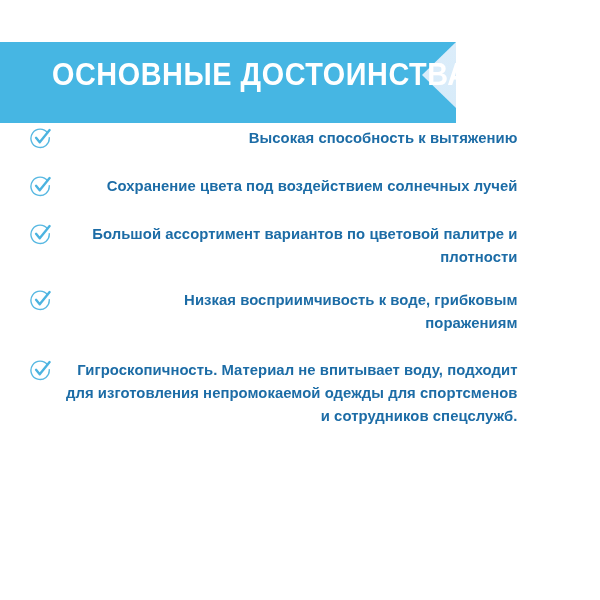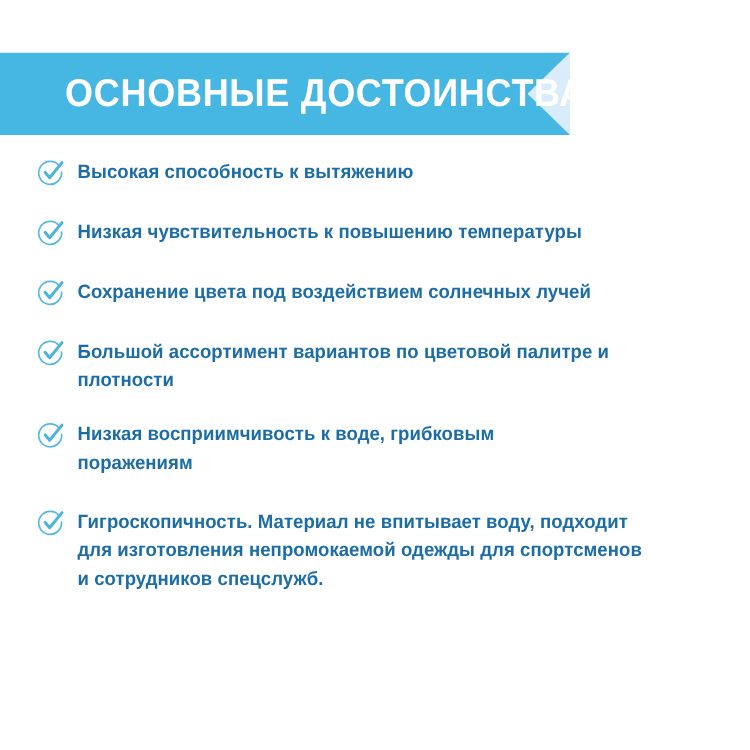--- a/index.html
+++ b/index.html
@@ -42,21 +42,21 @@
                 rgba(255,255,255,0.0) 72%);
     pointer-events: none;
   }
 
   
   .ribbon-wrap {
     position: absolute;
     left: 0;
     top: 42px;
     width: 456px;
-    height: 66px;
+    height: 81px;
   }
   .ribbon {
     position: absolute;
     inset: 0;
     background: #46b6e3;
     -webkit-clip-path: polygon(0 0, 100% 0, 100% 100%, 0 100%, 0 100%);
             clip-path: polygon(0 0, 100% 0, 100% 100%, 0 100%);
   }
   
   .ribbon-notch {
@@ -87,20 +87,21 @@
 
   
   .benefits {
     position: absolute;
     left: 0;
     top: 126px;
     width: 548px;
     list-style: none;
     margin: 0;
     padding: 0;
+    text-align: right;
   }
   .benefit {
     position: relative;
     padding-left: 62px;
     padding-right: 14px;
     margin-bottom: 20px;
     min-height: 28px;
   }
   .benefit:last-child { margin-bottom: 0; }
   .benefit.gap-before { margin-top: 24px; }
@@ -142,29 +143,20 @@
     <li class="benefit">
       <span class="check-icon">
         <svg viewBox="0 0 24 24" width="22" height="22">
           <path d="M19.2 6.6 A10 10 0 1 0 21 11.6" fill="none" stroke="#57b8e2" stroke-width="1.5" stroke-linecap="round"></path>
           <path d="M6.6 11.8 L10.6 16.6 L21.4 3.4" fill="none" stroke="#4bb3e0" stroke-width="2.6" stroke-linecap="round" stroke-linejoin="round"></path>
         </svg>
       </span>
       <span class="benefit-text">Высокая способность к вытяжению</span>
     </li>
 
-    <li class="benefit">
-      <span class="check-icon">
-        <svg viewBox="0 0 24 24" width="22" height="22">
-          <path d="M19.2 6.6 A10 10 0 1 0 21 11.6" fill="none" stroke="#57b8e2" stroke-width="1.5" stroke-linecap="round"></path>
-          <path d="M6.6 11.8 L10.6 16.6 L21.4 3.4" fill="none" stroke="#4bb3e0" stroke-width="2.6" stroke-linecap="round" stroke-linejoin="round"></path>
-        </svg>
-      </span>
-      <span class="benefit-text">Низкая чувствительность к повышению температуры</span>
-    </li>
 
 
     <li class="benefit">
       <span class="check-icon">
         <svg viewBox="0 0 24 24" width="22" height="22">
           <path d="M19.2 6.6 A10 10 0 1 0 21 11.6" fill="none" stroke="#57b8e2" stroke-width="1.5" stroke-linecap="round"></path>
           <path d="M6.6 11.8 L10.6 16.6 L21.4 3.4" fill="none" stroke="#4bb3e0" stroke-width="2.6" stroke-linecap="round" stroke-linejoin="round"></path>
         </svg>
       </span>
       <span class="benefit-text">Сохранение цвета под воздействием солнечных лучей</span>

